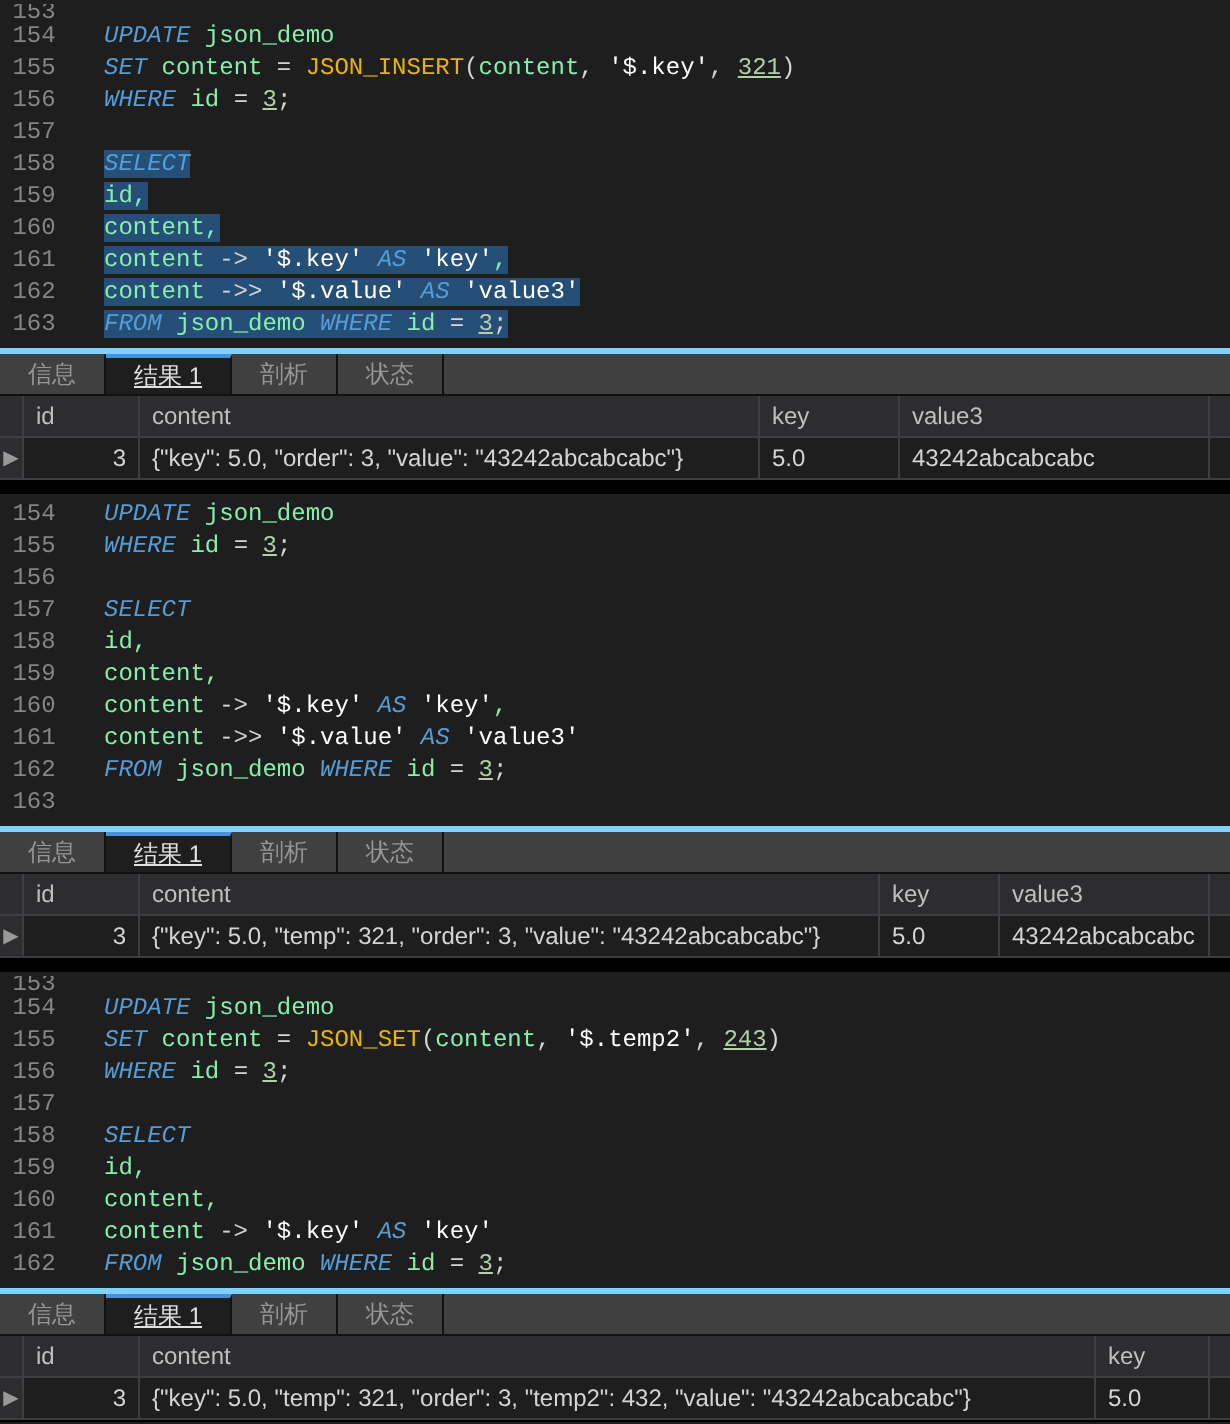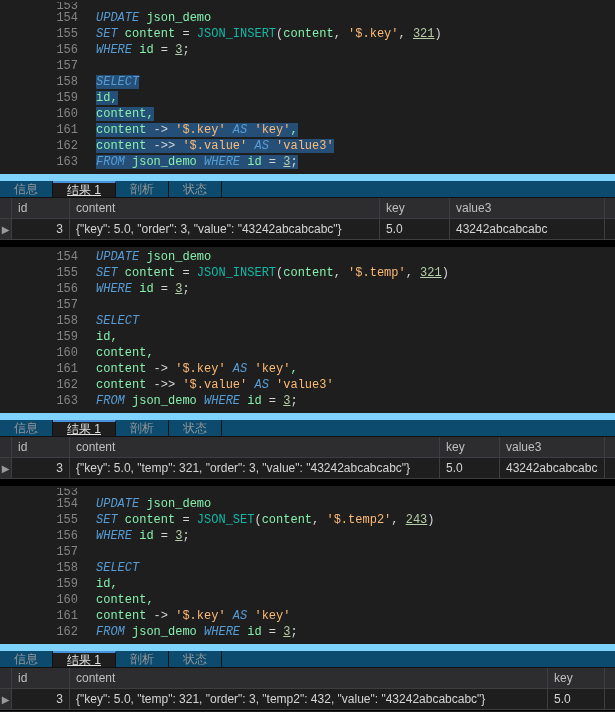--- a/index.html
+++ b/index.html
@@ -13,52 +13,51 @@
   .block {
     border-bottom: 1px solid #000;
   }
   .editor {
     background: #1e1e1e;
     display: flex;
     padding: 2px 0 4px 0;
   }
   .gutter {
     width: 42px;
-    text-align: right;
+    text-align: center;
     color: #858585;
     user-select: none;
-    margin-left: 44px;
   }
   .gutter .ln {
     padding: 0 8px 0 0;
     line-height: 16px;
     height: 16px;
   }
   .code {
     flex: 1;
     padding-left: 10px;
   }
   .code .line {
     line-height: 16px;
     height: 16px;
     white-space: pre;
   }
   .kw { color: #569cd6; font-style: italic; }
-  .fn { color: #14b8a6; }
-  .str { color: #fdba74; }
+  .fn { color: #eab308; }
+  .str { color: #ffffff; }
   .num { color: #b5cea8; text-decoration: underline; }
   .id { color: #86efac; }
   .op { color: #d4d4d4; }
   .sel {
     background: #264f78;
   }
   .tabs {
-    background: #0c4a6e;
-    display: flex;
-    border-top: 7px solid #7dd3fc;
+    background: #404040;
+    display: flex;
+    border-top: 3px solid #7dd3fc;
     border-bottom: 1px solid #111;
     height: 24px;
     align-items: stretch;
   }
   .tab {
     padding: 0 14px;
     color: #969696;
     font-size: 12px;
     font-family: "Microsoft YaHei", sans-serif;
     display: flex;
@@ -183,21 +182,20 @@
           <div class="ln">157</div>
           <div class="ln">158</div>
           <div class="ln">159</div>
           <div class="ln">160</div>
           <div class="ln">161</div>
           <div class="ln">162</div>
           <div class="ln">163</div>
         </div>
         <div class="code">
           <div class="line"><span class="kw">UPDATE</span><span class="id"> json_demo</span></div>
-          <div class="line"><span class="kw">SET</span><span class="id"> content </span><span class="op">= </span><span class="fn">JSON_INSERT</span><span class="op">(</span><span class="id">content</span><span class="op">, </span><span class="str">'$.temp'</span><span class="op">, </span><span class="num">321</span><span class="op">)</span></div>
           <div class="line"><span class="kw">WHERE</span><span class="id"> id </span><span class="op">= </span><span class="num">3</span><span class="op">;</span></div>
           <div class="line"></div>
           <div class="line"><span class="kw">SELECT</span></div>
           <div class="line"><span class="id">id,</span></div>
           <div class="line"><span class="id">content,</span></div>
           <div class="line"><span class="id">content </span><span class="op">-&gt; </span><span class="str">'$.key'</span><span class="kw"> AS </span><span class="str">'key'</span><span class="id">,</span></div>
           <div class="line"><span class="id">content </span><span class="op">-&gt;&gt; </span><span class="str">'$.value'</span><span class="kw"> AS </span><span class="str">'value3'</span></div>
           <div class="line"><span class="kw">FROM</span><span class="id"> json_demo </span><span class="kw">WHERE</span><span class="id"> id </span><span class="op">= </span><span class="num">3</span><span class="op">;</span></div>
         </div>
       </div>

